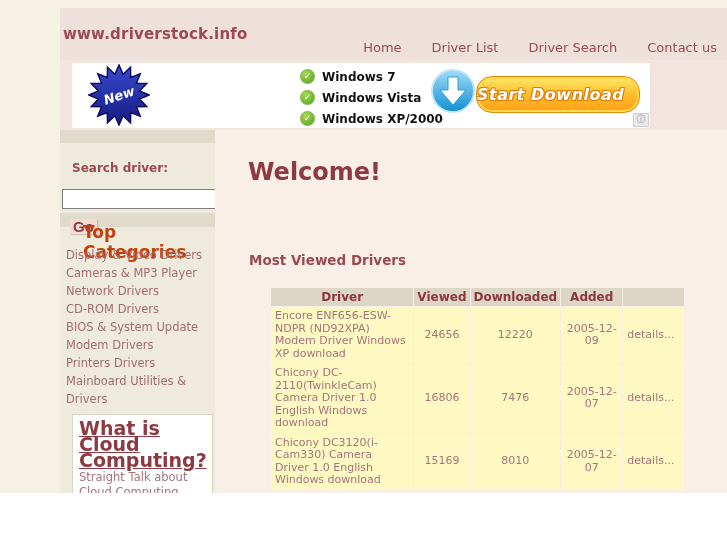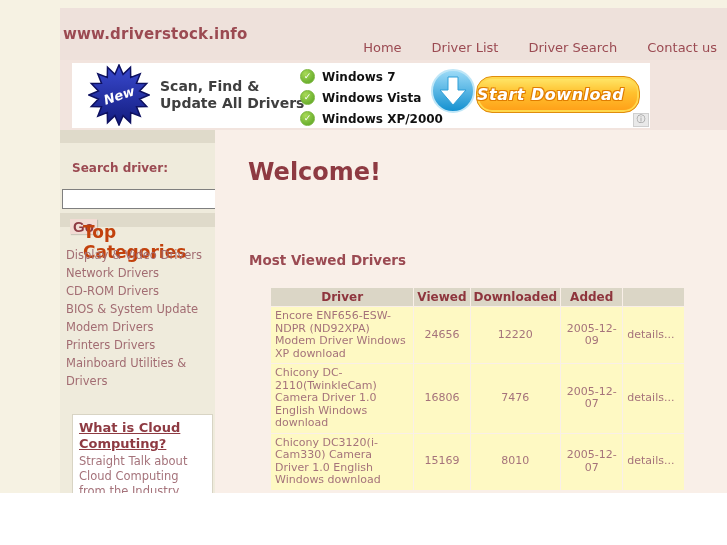--- a/index.html
+++ b/index.html
@@ -32,21 +32,21 @@
   .sb-band{position:absolute;left:0;width:155px;height:13px;background:#dfdaca;}
   .search-label{position:absolute;left:12px;top:31px;font-size:12px;font-weight:bold;color:#9b4a52;}
   .search-input{position:absolute;left:2px;top:59px;width:156px;height:18px;border:1px solid #7f7f7f;background:#fff;font-size:12px;padding:0 2px;}
   .go-btn{position:absolute;left:10px;top:89px;background:#f2dcd4;color:#8e3a42;font-size:15px;font-weight:bold;padding:0 3px;line-height:15px;border:0;cursor:pointer;box-shadow:1px 1px 1px rgba(0,0,0,.15);}
   .cat-title{position:absolute;left:23px;top:92px;font-size:17px;font-weight:bold;color:#c2410c;}
   .cat-list{position:absolute;left:6px;top:116px;width:150px;list-style:none;margin:0;padding:0;}
   .cat-list li{font-size:11.5px;line-height:18px;color:#a26c72;cursor:pointer;}
 
   
   .ad-box{position:absolute;left:12px;top:284px;width:139px;height:114px;background:#fff;border:1px solid #d8d4c4;}
-  .ad-title{display:block;margin:5px 6px 0 6px;font-size:13px;line-height:16px;font-weight:bold;color:#8e3a42;text-decoration:underline;cursor:pointer;}
+  .ad-title{display:block;margin:5px 6px 0 6px;font-size:19px;line-height:16px;font-weight:bold;color:#8e3a42;text-decoration:underline;cursor:pointer;}
   .ad-body{margin:2px 6px 0 6px;font-size:11.5px;line-height:15px;color:#a5737b;}
   .ad-url{margin:1px 6px 0 6px;font-size:10px;color:#8c5a5a;cursor:pointer;}
   .ad-footer{position:absolute;left:0;bottom:3px;width:100%;height:15px;}
   .ad-arrow{position:absolute;top:0;width:13px;height:13px;font-size:10px;line-height:13px;text-align:center;cursor:pointer;}
   .ad-arrow.prev{left:4px;background:#f1f1ef;color:#c9c9c9;border:1px solid #e2e2e0;}
   .ad-arrow.next{left:21px;background:#d9d9d9;color:#fff;border:1px solid #c5c5c5;}
   .ads-by{position:absolute;right:3px;top:-2px;font-size:9px;color:#111;}
   .ads-by .g{font-family:"DejaVu Serif","Liberation Serif",serif;font-size:14px;}
 
   
@@ -82,24 +82,20 @@
       <svg class="starburst" viewBox="0 0 62 62">
         <defs>
           <linearGradient id="starg" x1="0" y1="0" x2="0" y2="1">
             <stop offset="0" stop-color="#3a4ad0"></stop>
               <stop offset="1" stop-color="#131c7e"></stop>
           </linearGradient>
         </defs>
         <polygon points="61,31 51.6,35.1 58.7,42.5 48.5,42.7 52.2,52.2 42.7,48.5 42.5,58.7 35.1,51.6 31,61 26.9,51.6 19.5,58.7 19.3,48.5 9.8,52.2 13.5,42.7 3.3,42.5 10.4,35.1 1,31 10.4,26.9 3.3,19.5 13.5,19.3 9.8,9.8 19.3,13.5 19.5,3.3 26.9,10.4 31,1 35.1,10.4 42.5,3.3 42.7,13.5 52.2,9.8 48.5,19.3 58.7,19.5 51.6,26.9" fill="url(#starg)" stroke="#0d1060" stroke-width="1.5"></polygon>
         <text x="31" y="36" text-anchor="middle" font-size="13" font-style="italic" font-weight="bold" fill="#ffffff" transform="rotate(-18 31 31)">New</text>
       </svg>
-      <div class="banner-headline">
-        <div>Scan, Find &amp;</div>
-        <div>Update All Drivers</div>
-      </div>
       <div class="os-list">
         <div class="os-item">
           <span class="check-ball">✓</span>
           <span class="os-label">Windows 7</span>
         </div>
         <div class="os-item">
           <span class="check-ball">✓</span>
           <span class="os-label">Windows Vista</span>
         </div>
         <div class="os-item">
@@ -126,20 +122,21 @@
 
   <div class="sidebar">
     <div class="sb-band" style="top:0;"></div>
     <div class="search-label">Search driver:</div>
     <input class="search-input" type="text" value="" style="">
     <div class="sb-band" style="top:83px;height:14px;"></div>
     <button class="go-btn">Go</button>
     <div class="cat-title">Top Categories</div>
     <ul class="cat-list">
       <li>Display &amp; Video Drivers</li>
+      <li>Cameras &amp; MP3 Player</li>
       <li>Network Drivers</li>
       <li>CD-ROM Drivers</li>
       <li>BIOS &amp; System Update</li>
       <li>Modem Drivers</li>
       <li>Printers Drivers</li>
       <li>Mainboard Utilities &amp; Drivers</li>
     </ul>
     <div class="ad-box">
       <a class="ad-title">What is Cloud Computing?</a>
       <div class="ad-body">Straight Talk about Cloud Computing from the Industry Leader. Get Info.</div>

